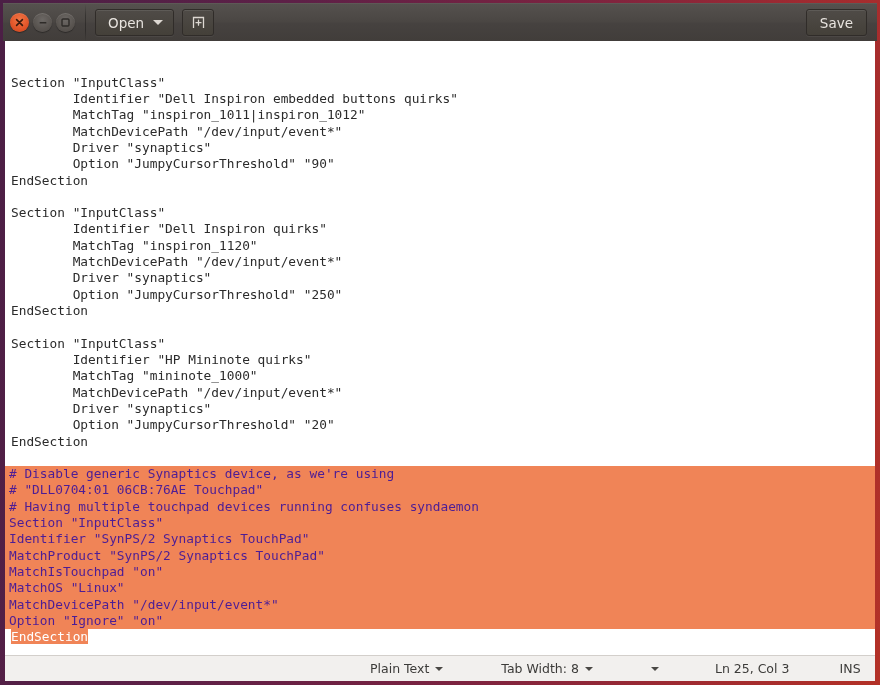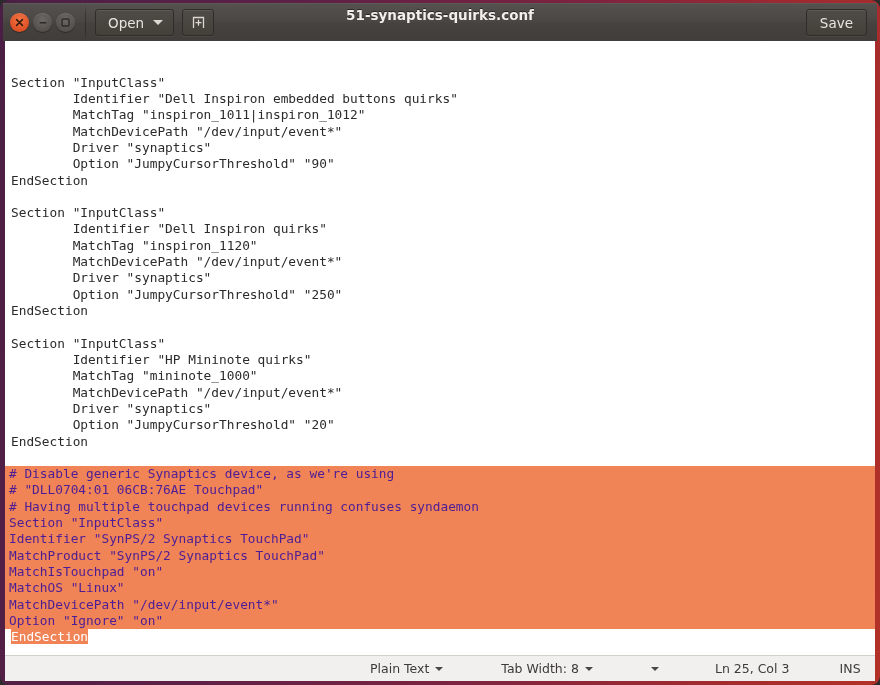--- a/index.html
+++ b/index.html
@@ -15,21 +15,20 @@
   }
 
   
   .window {
     position: relative;
     width: 880px;
     height: 685px;
     box-sizing: border-box;
     background: linear-gradient(100deg, #4b1f45 0%, #5e2047 30%, #7c2340 58%, #9e2a31 80%, #b33127 100%);
     overflow: hidden;
-    border-radius: 9px;
   }
 
   
   .titlebar {
     position: absolute;
     left: 3px;
     top: 3px;
     width: 874px;
     height: 38px;
     background: linear-gradient(to bottom, #55514e 0%, #4a4643 48%, #464240 52%, #413d3a 100%);
@@ -232,21 +231,20 @@
     </div>
 
     <div class="tb-button tb-newdoc">
       <svg width="15" height="15" viewBox="0 0 15 15">
         <path d="M2.5 13 L2.5 2.5 L12.5 2.5 L12.5 13" fill="none" stroke="#ddd8d2" stroke-width="1.3"></path>
         <path d="M7.5 5.2 L7.5 10.2 M5 7.7 L10 7.7" stroke="#ddd8d2" stroke-width="1.3" stroke-linecap="round"></path>
       </svg>
     </div>
 
     <div class="title-wrap">
-      <div class="title-main">51-synaptics-quirks.conf</div>
     </div>
 
     <div class="tb-right">
       <div class="tb-button tb-save">
         <span>Save</span>
       </div>
     </div>
   </div>
 
   <div class="editor">

